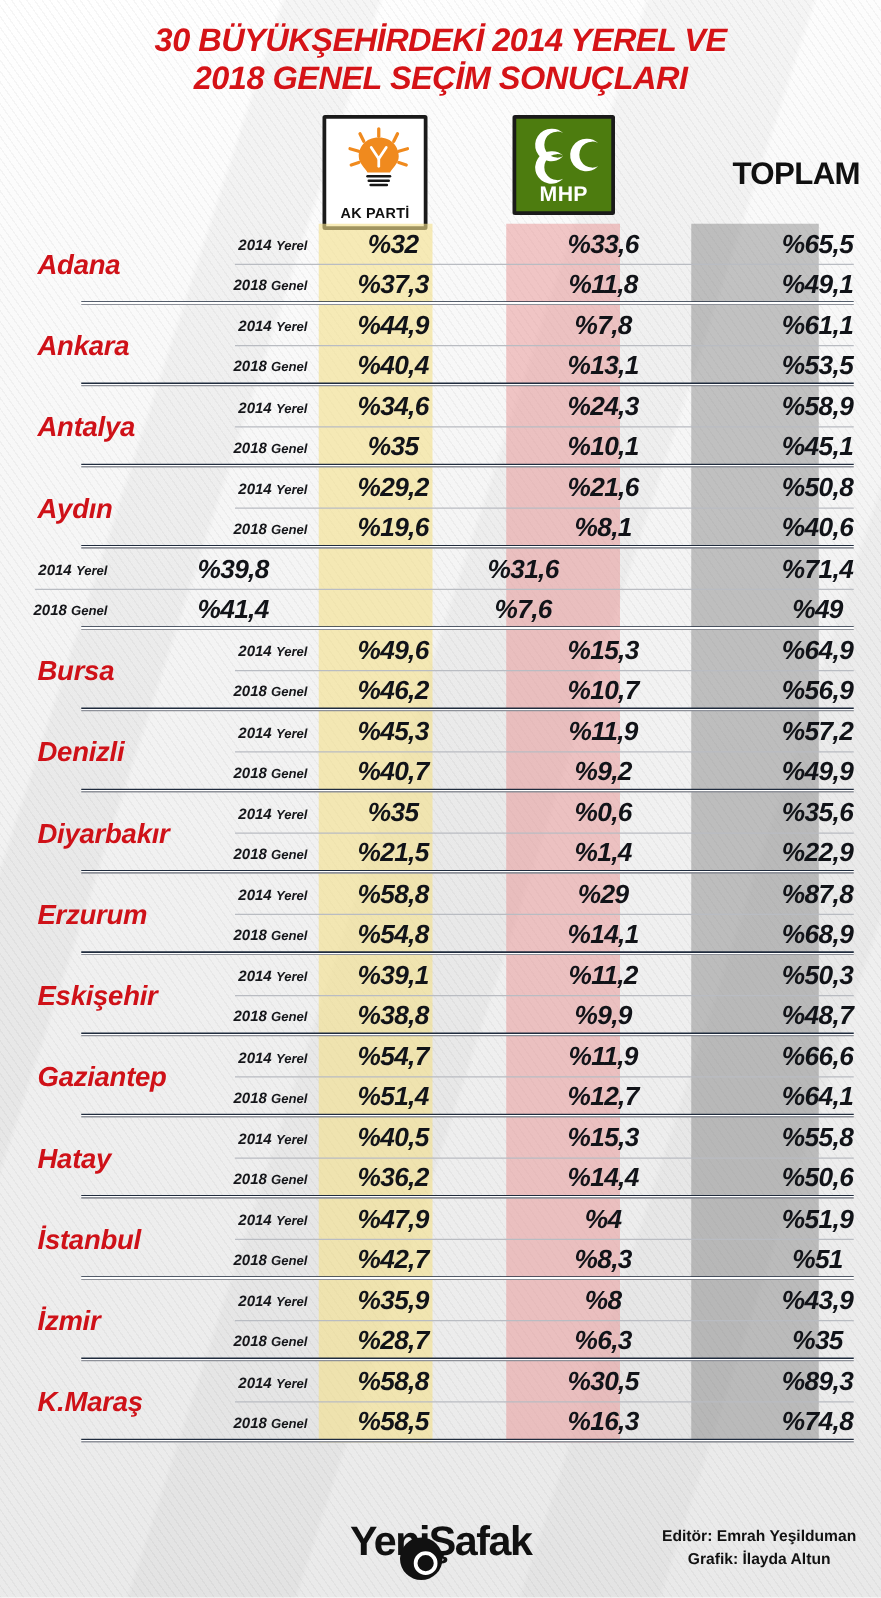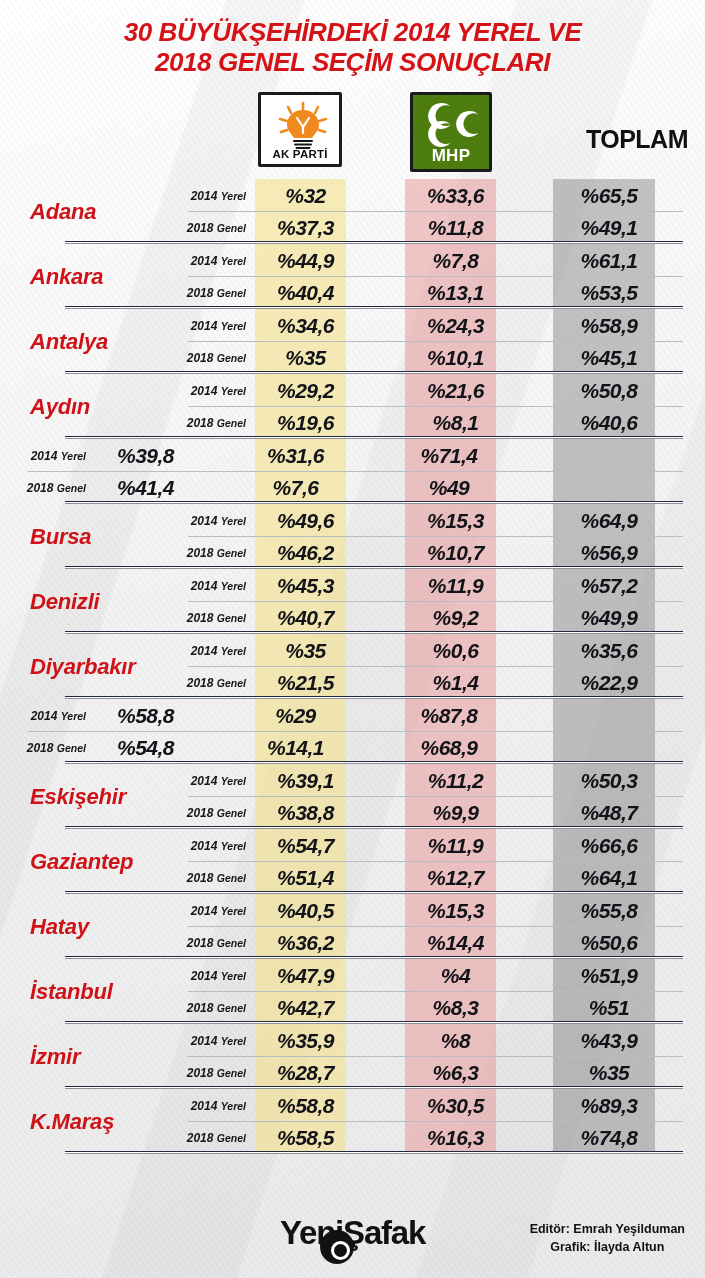--- a/index.html
+++ b/index.html
@@ -39,21 +39,21 @@
 
   
   #col-header {
     position:relative;
     height:92px;
     margin-top:4px;
   }
 
   .logo-akp {
     position:absolute; left:258px; top:5px;
-    width:84px; height:75px;
+    width:84px; height:92px;
     background:#ffffff;
     border:3px solid #1a1a1a;
     border-radius:2px;
     padding-left:46px;
   }
   .bulb-wrap {
     position:absolute; left:0; right:0; top:5px; height:52px;
   }
   .akp-label {
     position:absolute; left:0; right:0; bottom:4px;
@@ -123,20 +123,21 @@
     font-size:22px;
     letter-spacing:-0.2px;
   }
 
   .rows { flex:1; display:flex; flex-direction:column; position:relative; }
 
   .drow {
     flex:1;
     display:flex; align-items:center;
     position:relative;
+    justify-content:space-between;
   }
   .drow.top::after {
     content:""; position:absolute;
     left:28px; right:22px; bottom:0; height:1px;
     background:#b9bcc2;
     z-index:2;
   }
 
   .rowlabel {
     width:100px; flex:0 0 100px;
@@ -406,20 +407,21 @@
             <div class="rowlabel"><span>2018</span> <span class="sub">Genel</span></div>
             <div class="val val-akp">%21,5</div>
             <div class="val-gap1"></div>
             <div class="val val-mhp">%1,4</div>
             <div class="val-gap2"></div>
             <div class="val val-tot">%22,9</div>
           </div>
         </div>
       </div>
       <div class="city-block">
+        <div class="city-name">Erzurum</div>
         <div class="rows">
           <div class="drow top">
             <div class="rowlabel"><span>2014</span> <span class="sub">Yerel</span></div>
             <div class="val val-akp">%58,8</div>
             <div class="val-gap1"></div>
             <div class="val val-mhp">%29</div>
             <div class="val-gap2"></div>
             <div class="val val-tot">%87,8</div>
           </div>
           <div class="drow bottom">

